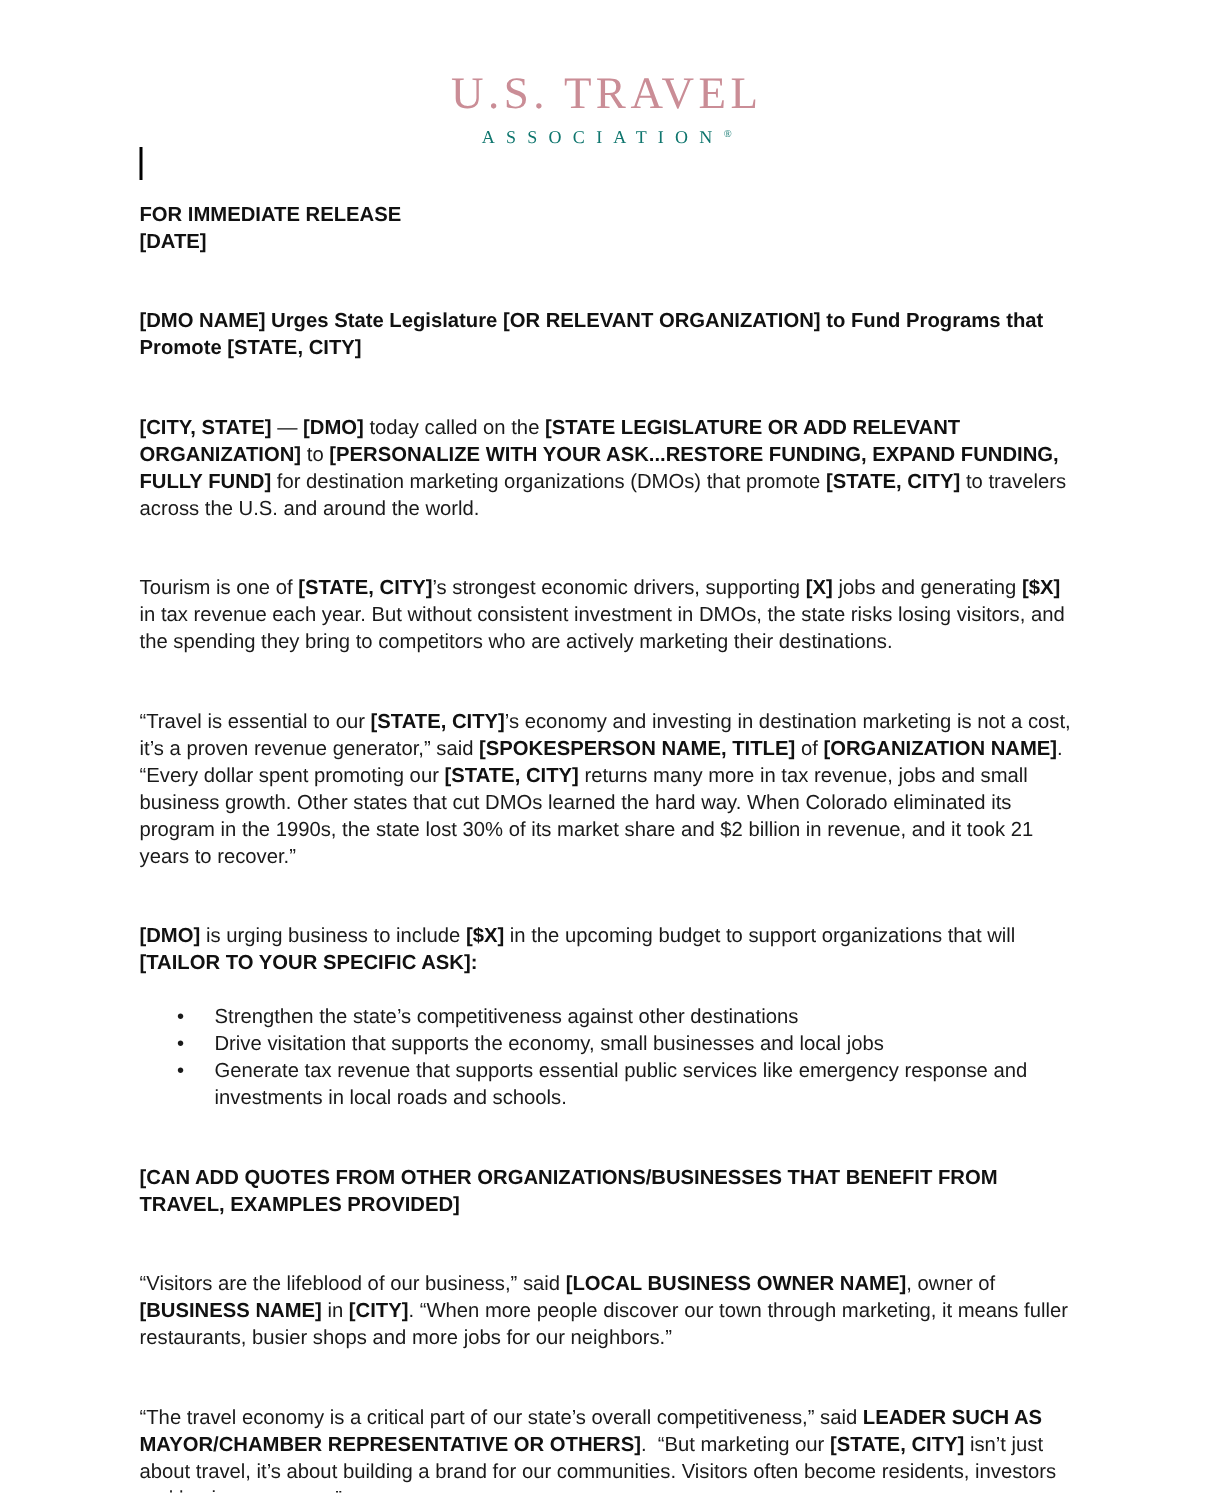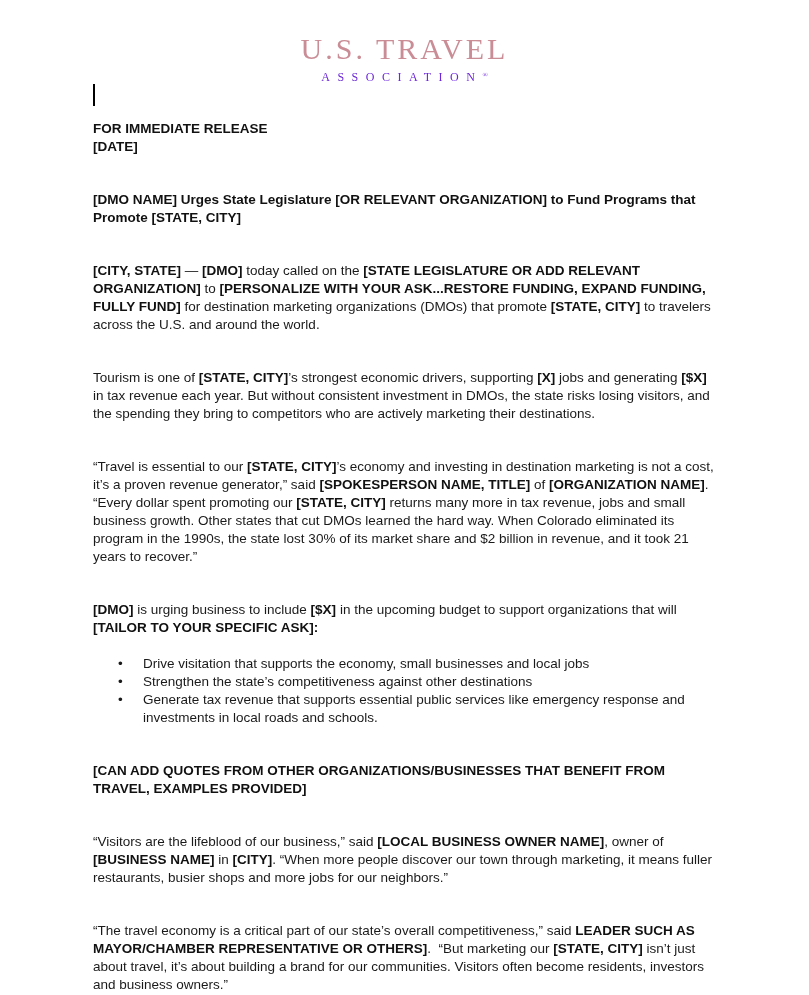--- a/index.html
+++ b/index.html
@@ -5,21 +5,21 @@
   html, body { margin: 0; padding: 0; }
   body {
     width: 809px;
     height: 995px;
     background: #ffffff;
     font-family: "Liberation Sans", sans-serif;
     color: #1a1a1a;
     overflow: hidden;
   }
   .logo-header {
-    padding-top: 32px;
+    padding-top: 46px;
     text-align: center;
     user-select: none;
   }
   .logo-line1 {
     font-family: "Liberation Serif", serif;
     font-size: 30px;
     line-height: 34px;
     letter-spacing: 3px;
     font-weight: 400;
   }
@@ -81,39 +81,39 @@
   }
 </style>
 </head>
 <body>
 
 <div>
   <div class="logo-header">
     <div class="logo-line1" style="color: rgb(202, 141, 150);">
       <span>U.S. TRAVEL</span>
     </div>
-    <div class="logo-line2" style="color: #6d28d9;">
+    <div class="logo-line2" style="color: #0f766e;">
       <span>ASSOCIATION</span><span class="reg-mark">®</span>
     </div>
   </div>
 
   <div class="content">
     <div class="caret-line">
       <div class="text-caret"></div>
     </div>
 
   <p class="block"><span class="bold">FOR IMMEDIATE RELEASE</span></p>
       <p class="block no-gap"><span class="bold">[DATE]</span></p>
       <p class="block"><span class="bold">[DMO NAME] Urges State Legislature [OR RELEVANT ORGANIZATION] to Fund Programs that Promote [STATE, CITY]</span></p>
       <p class="block"><span class="bold">[CITY, STATE]</span><span> — </span><span class="bold">[DMO]</span><span> today called on the </span><span class="bold">[STATE LEGISLATURE OR ADD RELEVANT ORGANIZATION]</span><span> to </span><span class="bold">[PERSONALIZE WITH YOUR ASK...RESTORE FUNDING, EXPAND FUNDING, FULLY FUND]</span><span> for destination marketing organizations (DMOs) that promote </span><span class="bold">[STATE, CITY]</span><span> to travelers across the U.S. and around the world.</span></p>
       <p class="block"><span>Tourism is one of </span><span class="bold">[STATE, CITY]</span><span>’s strongest economic drivers, supporting </span><span class="bold">[X]</span><span> jobs and generating </span><span class="bold">[$X]</span><span> in tax revenue each year. But without consistent investment in DMOs, the state risks losing visitors, and the spending they bring to competitors who are actively marketing their destinations.</span></p>
       <p class="block"><span>“Travel is essential to our </span><span class="bold">[STATE, CITY]</span><span>’s economy and investing in destination marketing is not a cost, it’s a proven revenue generator,” said </span><span class="bold">[SPOKESPERSON NAME, TITLE]</span><span> of </span><span class="bold">[ORGANIZATION NAME]</span><span>. “Every dollar spent promoting our </span><span class="bold">[STATE, CITY]</span><span> returns many more in tax revenue, jobs and small business growth. Other states that cut DMOs learned the hard way. When Colorado eliminated its program in the 1990s, the state lost 30% of its market share and $2 billion in revenue, and it took 21 years to recover.”</span></p>
       <p class="block"><span class="bold">[DMO]</span><span> is urging business to include </span><span class="bold">[$X]</span><span> in the upcoming budget to support organizations that will </span><span class="bold">[TAILOR TO YOUR SPECIFIC ASK]:</span></p>
       <ul class="bullet-list">
+        <li><span>Strengthen the state’s competitiveness against other destinations</span></li>
         <li><span>Drive visitation that supports the economy, small businesses and local jobs</span></li>
-        <li><span>Strengthen the state’s competitiveness against other destinations</span></li>
         <li><span>Generate tax revenue that supports essential public services like emergency response and investments in local roads and schools.</span></li>
       </ul>
       <p class="block"><span class="bold">[CAN ADD QUOTES FROM OTHER ORGANIZATIONS/BUSINESSES THAT BENEFIT FROM TRAVEL, EXAMPLES PROVIDED]</span></p>
       <p class="block"><span>“Visitors are the lifeblood of our business,” said </span><span class="bold">[LOCAL BUSINESS OWNER NAME]</span><span>, owner of </span><span class="bold">[BUSINESS NAME]</span><span> in </span><span class="bold">[CITY]</span><span>. “When more people discover our town through marketing, it means fuller restaurants, busier shops and more jobs for our neighbors.”</span></p>
       <p class="block"><span>“The travel economy is a critical part of our state’s overall competitiveness,” said </span><span class="bold">LEADER SUCH AS MAYOR/CHAMBER REPRESENTATIVE OR OTHERS]</span><span>.  “But marketing our </span><span class="bold">[STATE, CITY]</span><span> isn’t just about travel, it’s about building a brand for our communities. Visitors often become residents, investors and business owners.”</span></p>
     </div>
 </div>
 
 </body></html>

